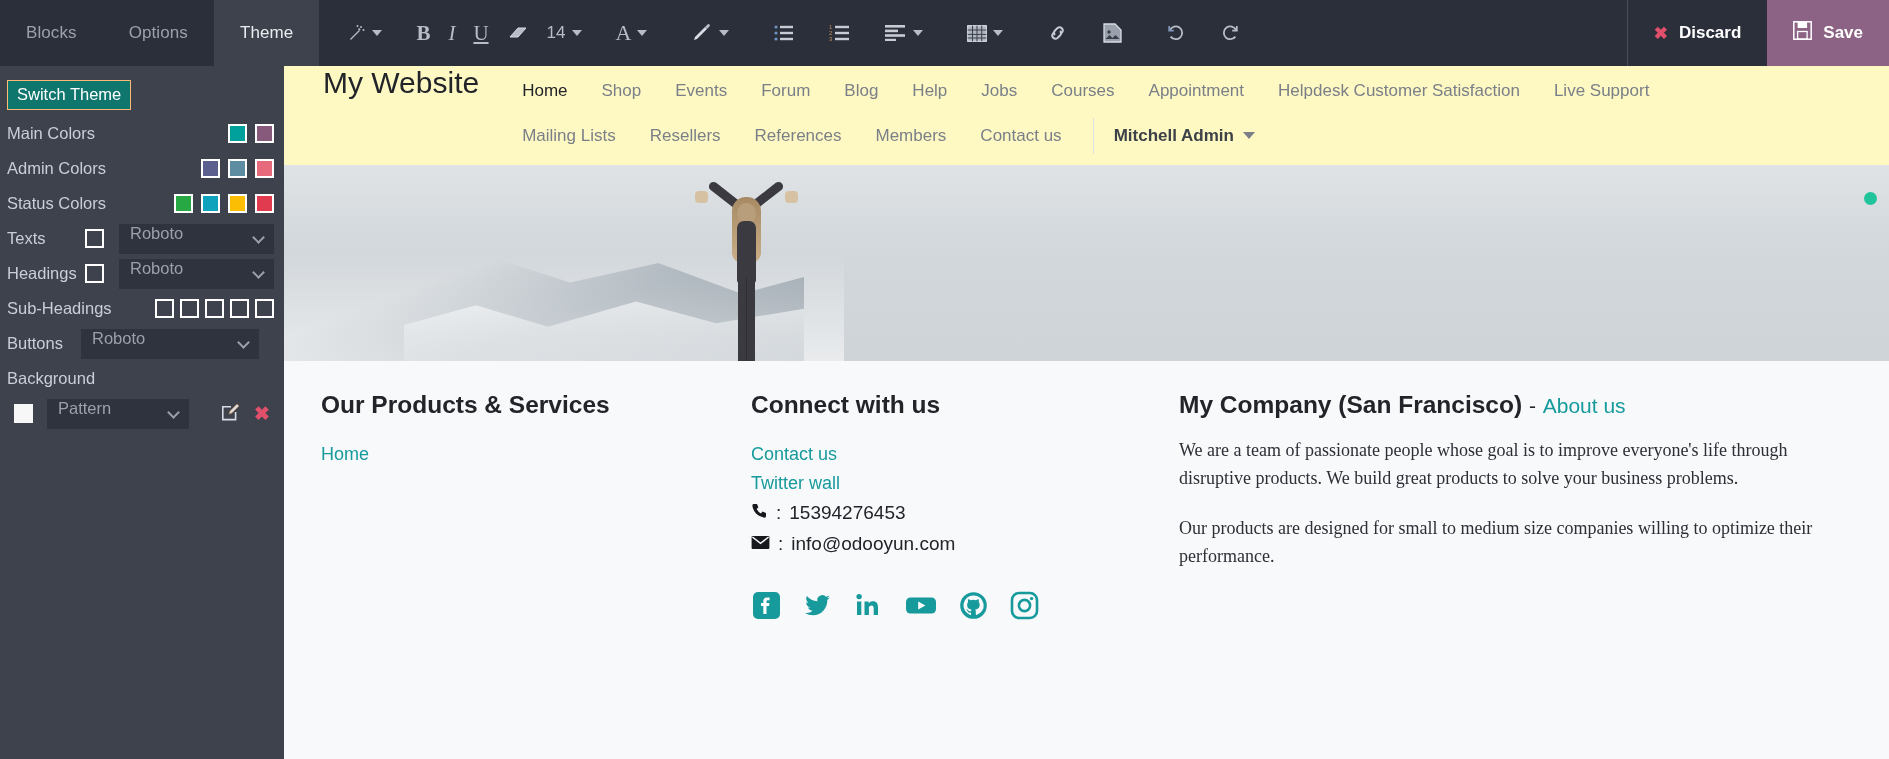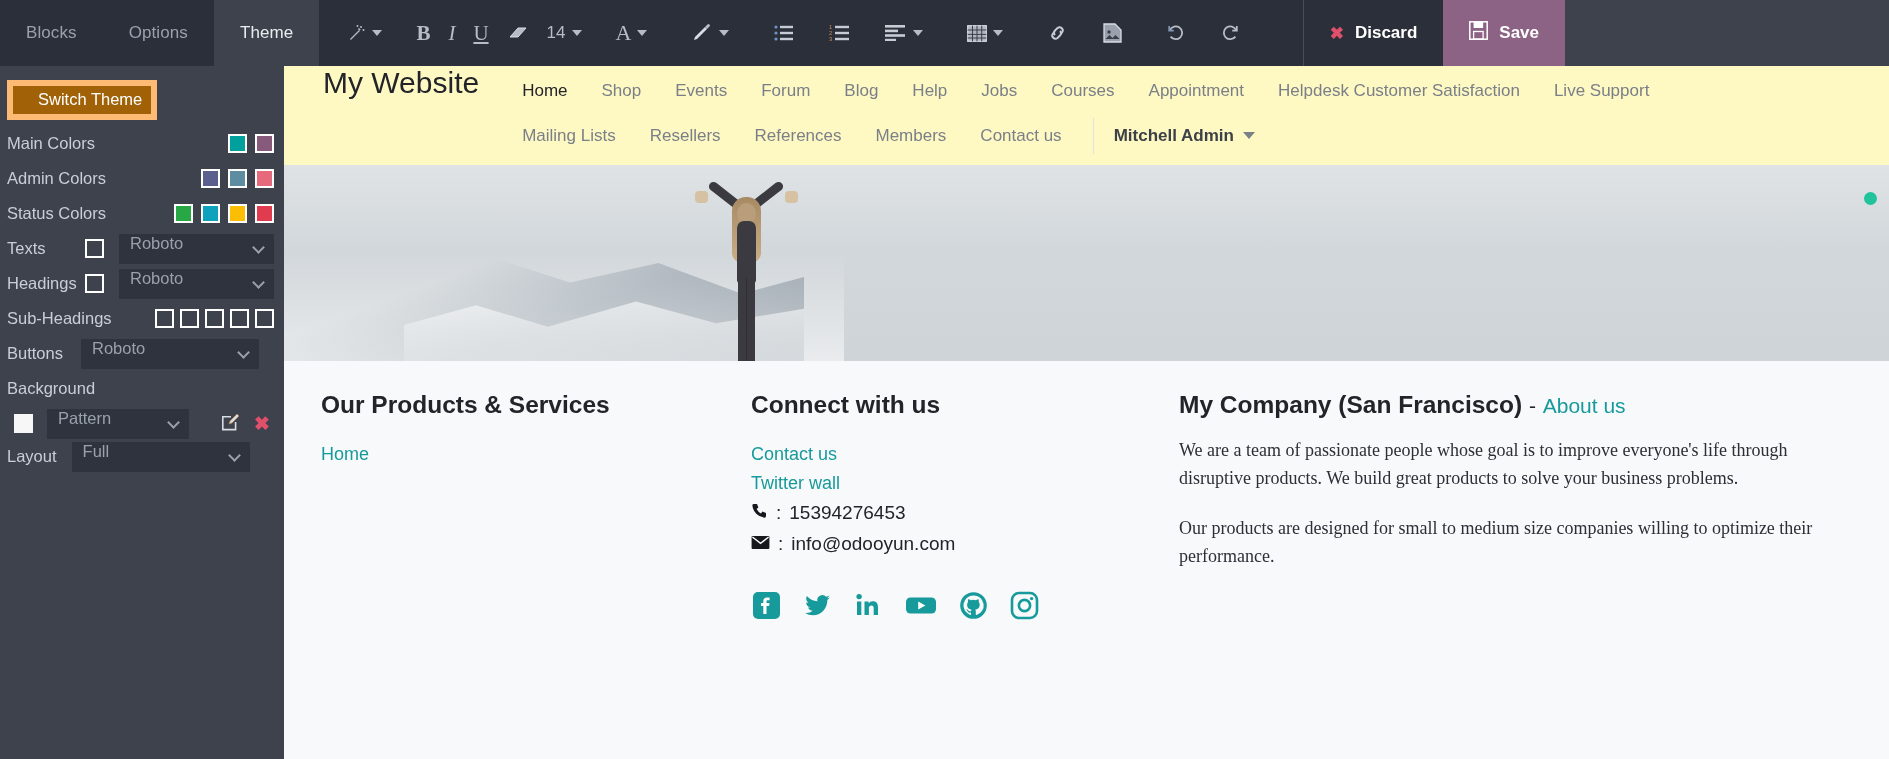--- a/index.html
+++ b/index.html
@@ -6,21 +6,21 @@
   html, body {
     width: 1889px; height: 759px;
     overflow: hidden;
     font-family: "Liberation Sans", sans-serif;
     background: #3d424d;
   }
 
   
   .topbar {
     position: absolute; top: 0; left: 0;
-    width: 1565px; height: 66px;
+    width: 1889px; height: 66px;
     background: #2b2f3a;
     display: flex; align-items: stretch;
   }
   .tabs { display: flex; align-items: stretch; height: 66px; }
   .tab {
     display: flex; align-items: center; justify-content: center;
     padding: 0 26px;
     font-size: 17px;
     color: #9aa0ac;
     background: #2b2f3a;
@@ -87,26 +87,26 @@
   }
   .row-label {
     color: #c9ced8;
     font-size: 16.5px;
     white-space: nowrap;
   }
   .spacer { flex: 1; }
 
   .switch-theme {
     display: inline-block;
-    background: #a16207;
+    background: #0f766e;
     color: #ffffff;
     font-size: 16.5px;
-    padding: 4px 9px 5px 25px;
+    padding: 4px 9px 5px 9px;
     margin: 0 0 7px 7px;
-    border: 6px solid #fdba74;
+    border: 1px solid #fdba74;
     cursor: pointer;
   }
 
   .swatches { display: flex; gap: 8px; }
   .sw {
     width: 19px; height: 19px;
     border: 2px solid #ffffff;
     cursor: pointer;
   }
   .chk {
@@ -572,27 +572,20 @@
             <path d="M1 4 h9 v1.6 h-7.4 v11.2 h11.2 V10 h1.6 v8.4 h-14.4 Z" fill="#d8dce3"></path>
             <path d="M8 12 l1-3 l7-7 l2 2 l-7 7 Z" fill="#d8dce3" stroke="#b08355" stroke-width=".8"></path>
           </svg>
       </span>
     </span>
     <span class="icon-btn" style="margin-left:14px;margin-right:4px">
       <span class="xmark" style="font-size:19px">✖</span>
     </span>
   </div>
 
-  <div class="row">
-    <span class="row-label">Layout</span>
-    <span class="sel w-layout">
-      <span>Full</span>
-      <span class="chev"></span>
-    </span>
-  </div>
 </div>
 
 <div class="preview">
 
   <div class="site-header">
     <div class="brand">My Website</div>
     <div class="navwrap">
       <div class="navrow">
         <span class="navlink active">Home</span>
         <span class="navlink">Shop</span>

